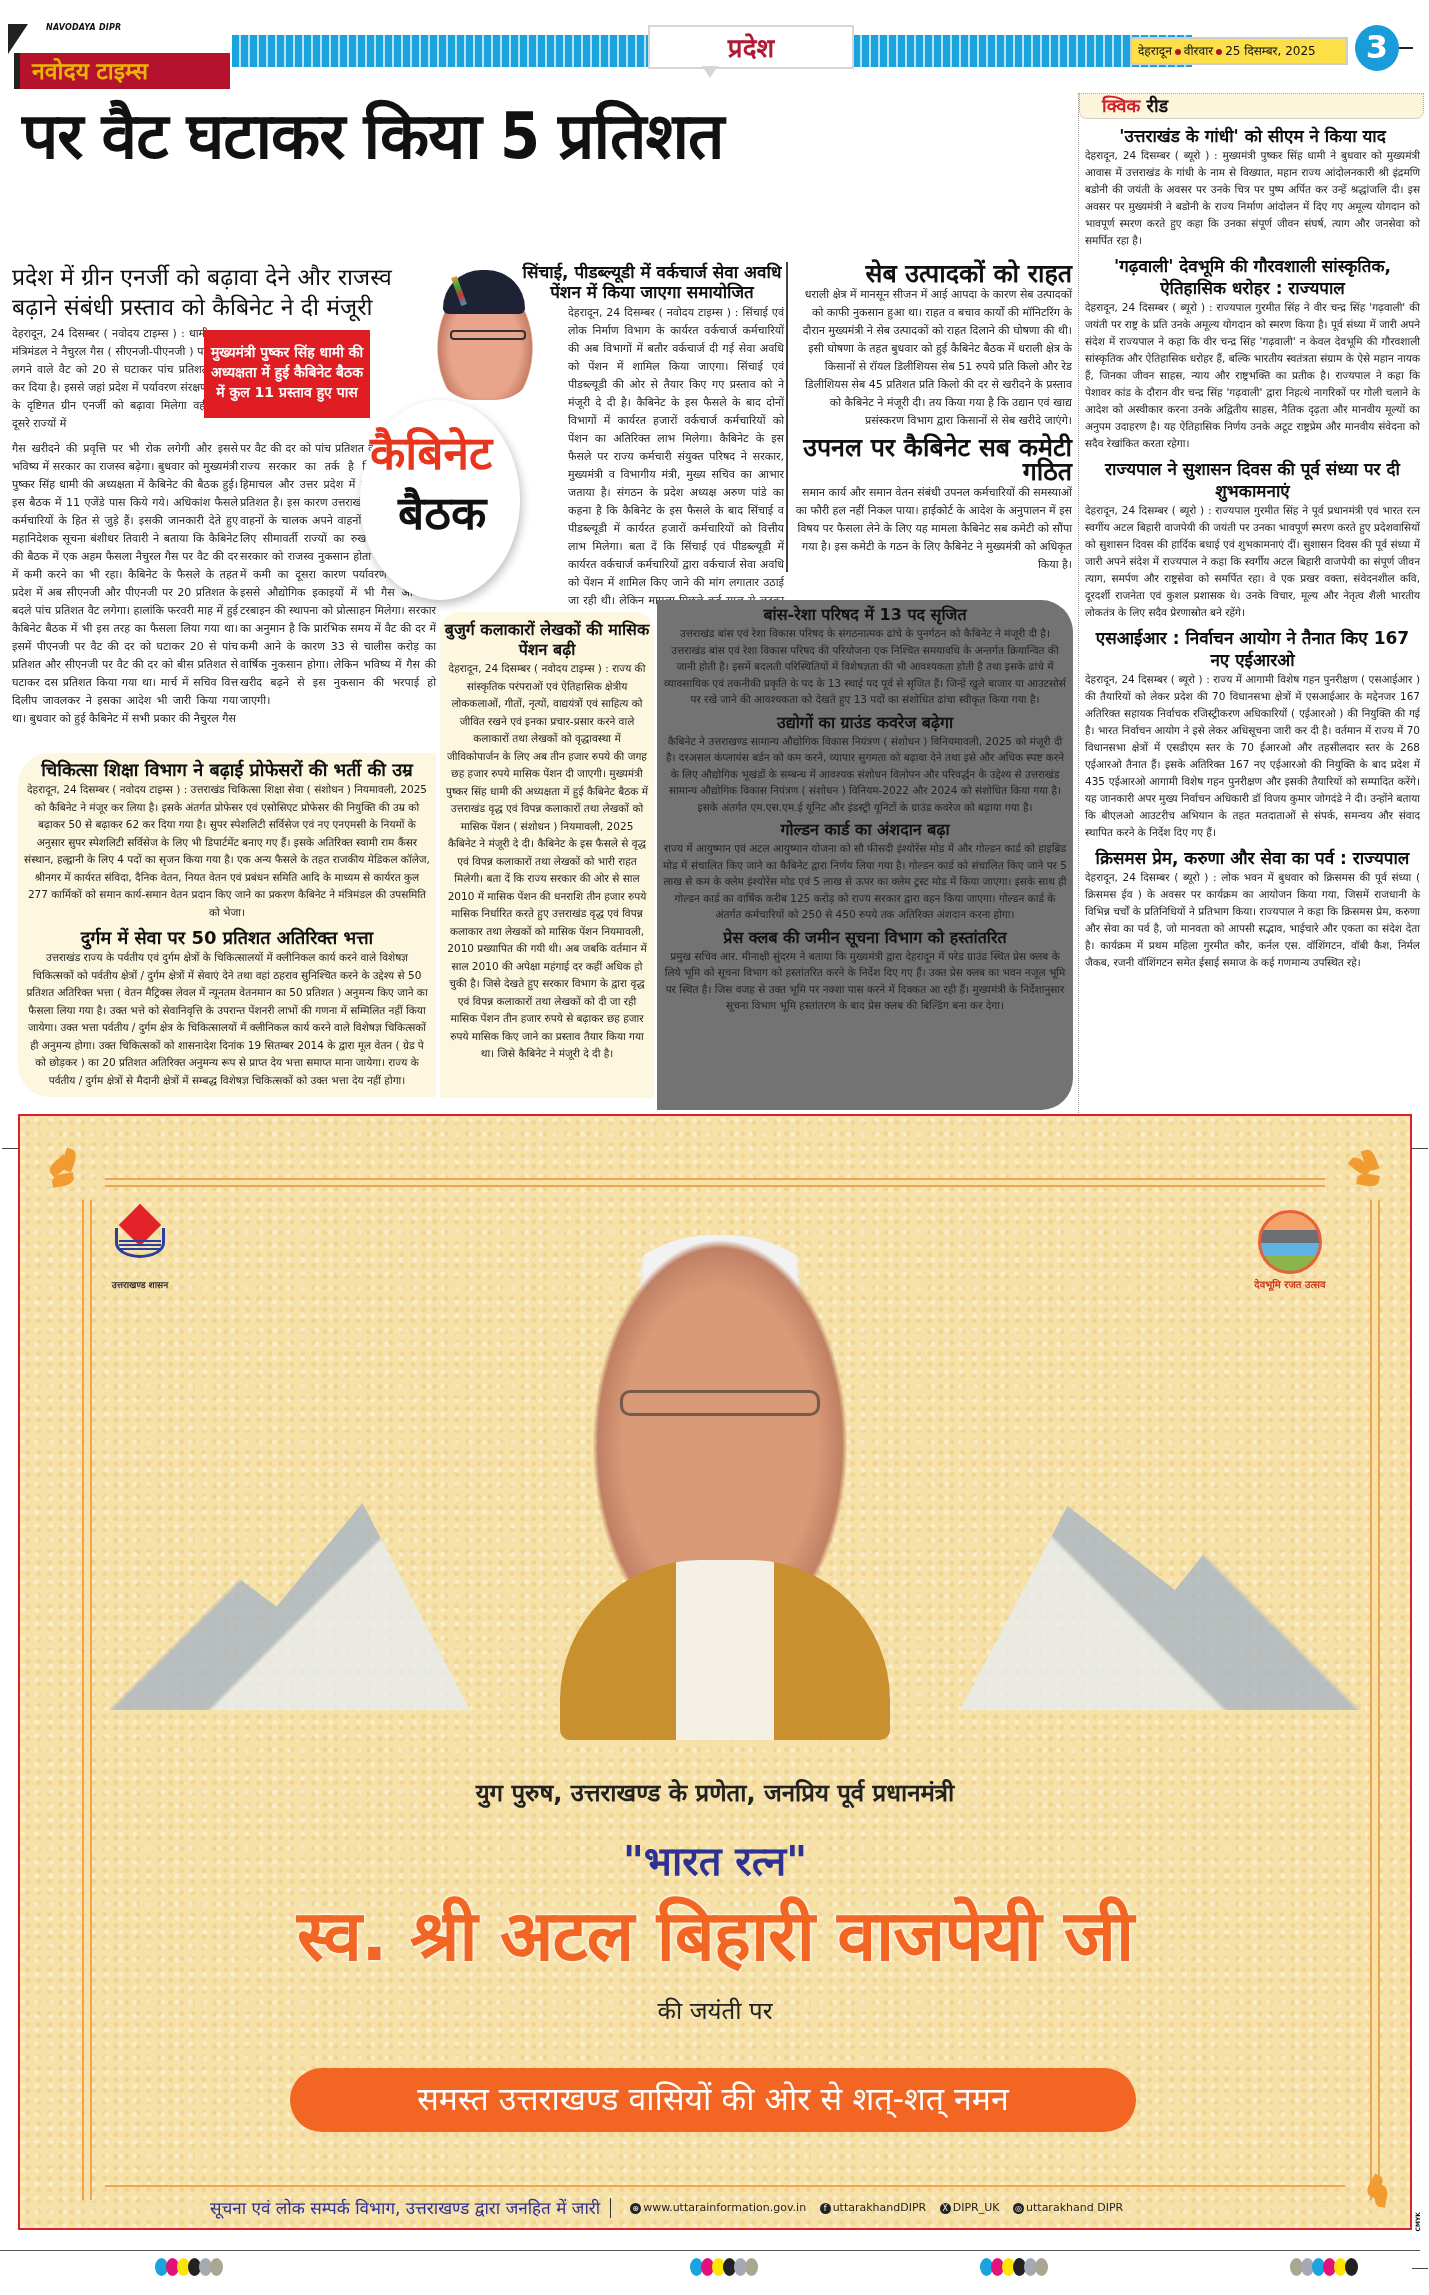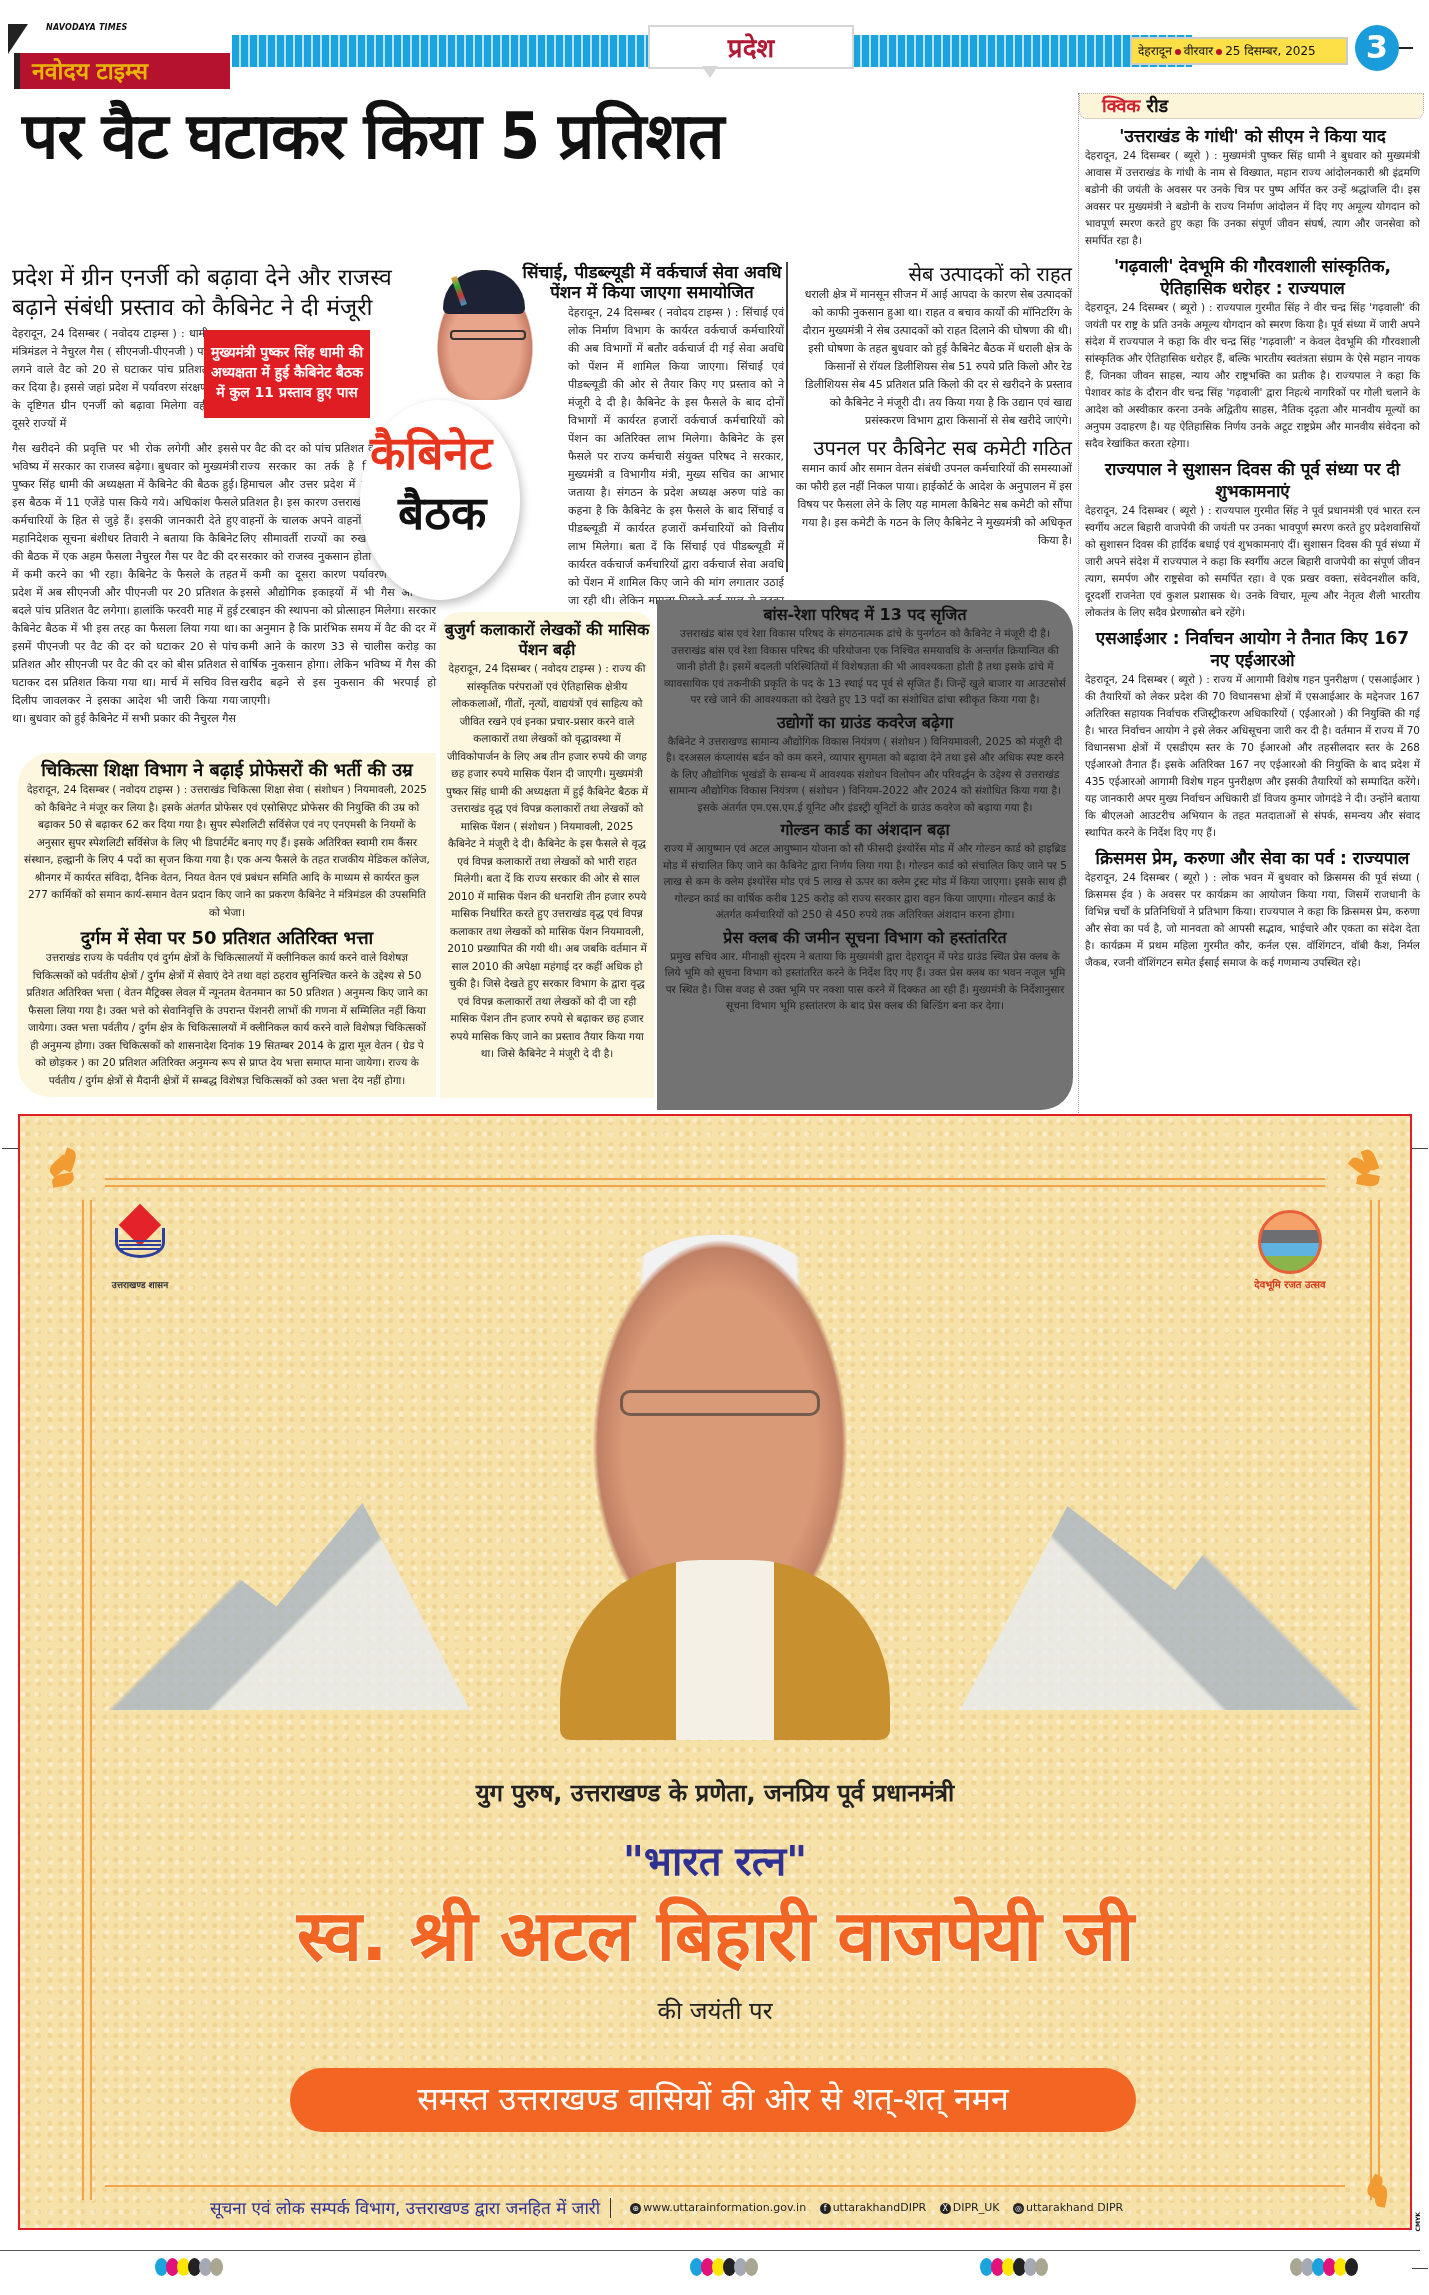--- a/index.html
+++ b/index.html
@@ -40,21 +40,21 @@
   .cabinet-word1 { position: absolute; left: 370px; top: 420px; font-size: 46px; font-weight: bold; color: #e8361e; }
   .cabinet-word2 { position: absolute; left: 398px; top: 480px; font-size: 46px; font-weight: bold; color: #111; }
 
   .story-mid { position: absolute; left: 520px; top: 262px; width: 264px; }
   .story-mid h3 { font-size: 17px; line-height: 20px; font-weight: bold; text-align: center; margin-bottom: 2px; }
   .story-mid .body-text { padding-left: 48px; }
 
   .vrule-mid { position: absolute; left: 786px; top: 262px; height: 310px; border-left: 2px solid #444; }
 
   .story-right { position: absolute; left: 792px; top: 262px; width: 280px; }
-  .story-right h3 { font-size: 20px; line-height: 24px; font-weight: normal; text-align: right; }
+  .story-right h3 { font-size: 25px; line-height: 24px; font-weight: bold; text-align: right; }
   .story-right .body-text { text-align: right; }
 
   
   .quick-read { position: absolute; left: 1078px; top: 93px; width: 346px; height: 1080px; border-left: 1px dotted #999; }
   .qr-header { height: 26px; background: #fdf5d9; border: 1px dotted #aaa; border-radius: 0 0 8px 8px; font-size: 18px; font-weight: bold; padding-left: 22px; line-height: 24px; }
   .qr-header .q { color: #d01f2d; }
   .qr-story { padding: 2px 4px 0 6px; }
   .qr-story h3 { font-size: 17px; line-height: 22px; font-weight: bold; text-align: center; margin-top: 4px; }
   .qr-story .body-text { font-size: 10.5px; line-height: 17px; }
 
@@ -117,21 +117,21 @@
   .colorbar { position: absolute; top: 2258px; height: 20px; }
   .colorbar span { display: inline-block; width: 13px; height: 18px; border-radius: 50%; margin-right: -2px; }
   .cmyk { position: absolute; left: 1414px; top: 2212px; font-size: 6px; writing-mode: vertical-rl; transform: rotate(180deg); font-weight: bold; }
   .crop { position: absolute; width: 16px; height: 1px; background: #444; }
 </style>
 </head>
 <body>
 
 <div class="masthead">
   <div class="mh-corner"></div>
-  <div class="mh-small">NAVODAYA TIMES</div>
+  <div class="mh-small">NAVODAYA DIPR</div>
   <div class="mh-logo">नवोदय टाइम्स</div>
   <div class="mh-strip"></div>
   <div class="mh-section">प्रदेश</div>
   <div class="mh-section-tail"></div>
   <div class="mh-date">
     <span>देहरादून</span><span class="dot"></span><span>वीरवार</span><span class="dot"></span><span>25 दिसम्बर, 2025</span>
   </div>
   <div class="mh-page">3</div>
   <div class="mh-page-line"></div>
 </div>

